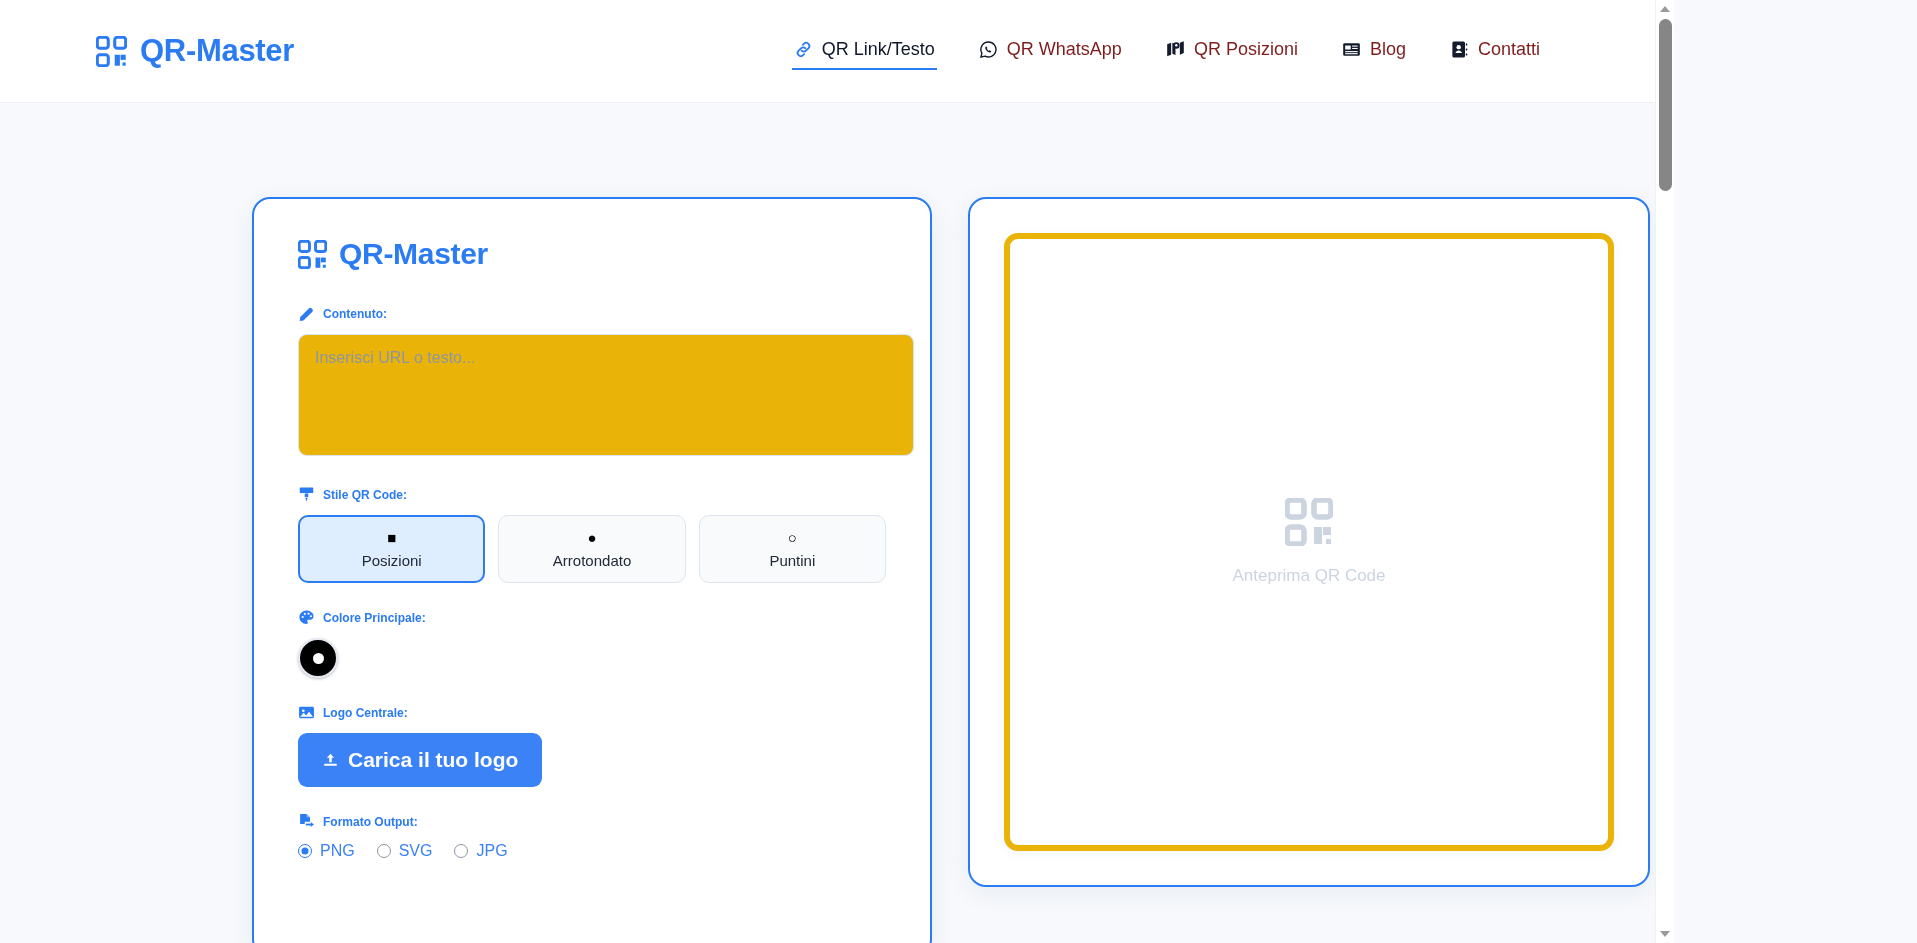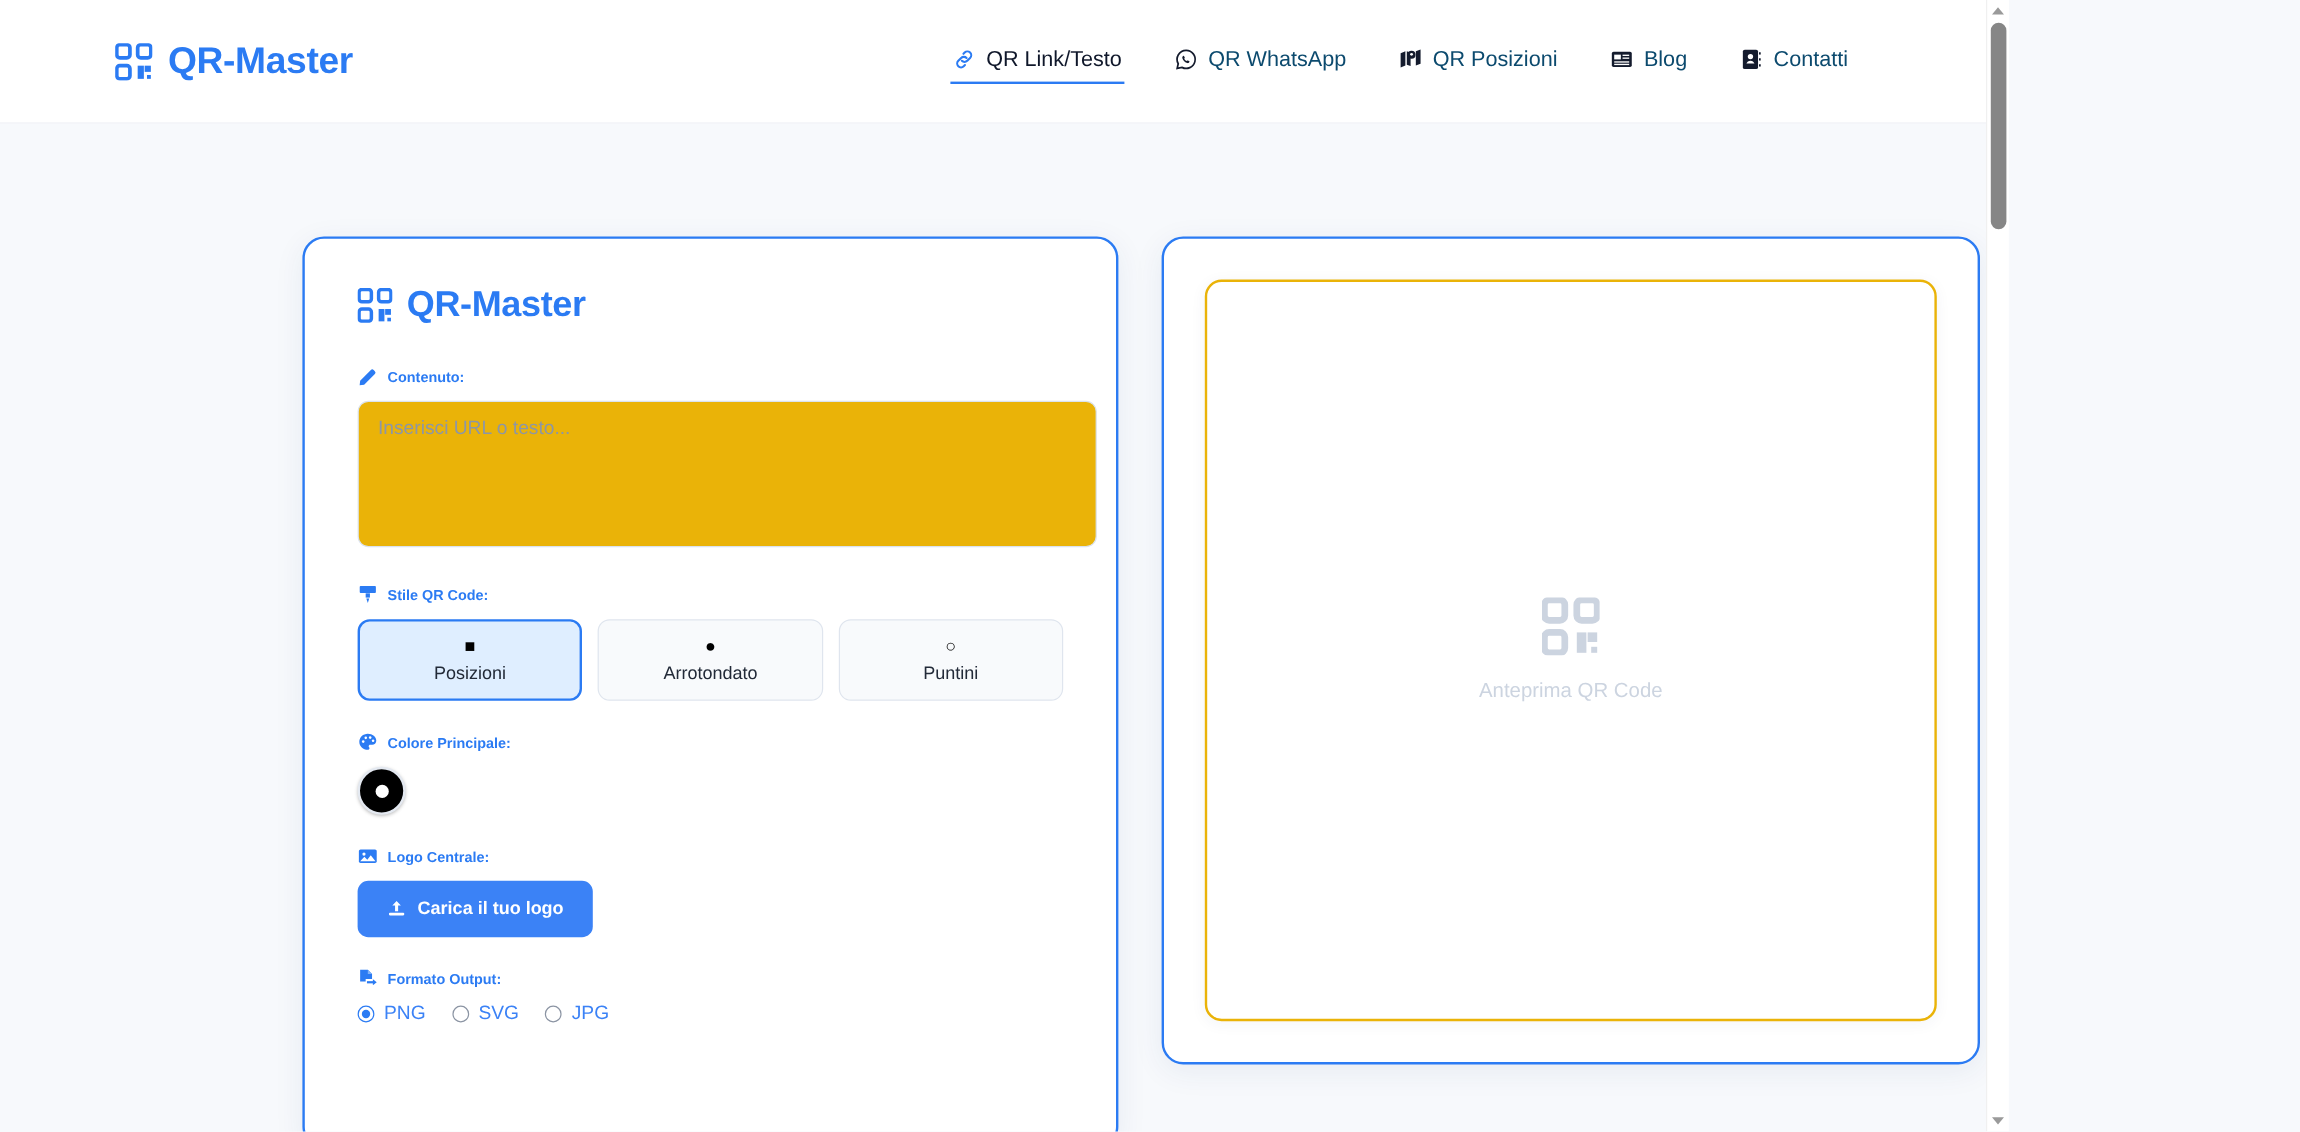--- a/index.html
+++ b/index.html
@@ -45,21 +45,21 @@
     display: flex;
     align-items: center;
     gap: 40px;
     padding-right: 92px;
   }
   .nav-item {
     display: flex;
     align-items: center;
     gap: 9px;
     font-size: 18px;
-    color: #0c4a6e;
+    color: #7f1d1d;
     text-decoration: none;
     padding: 6px 2px 10px 2px;
     white-space: nowrap;
     cursor: pointer;
   }
   .nav-item .nav-ico { width: 19px; height: 19px; display: block; flex: none; }
   .nav-item.active { color: #0f172a; position: relative; }
   .nav-item.active::after {
     content: "";
     position: absolute;
@@ -186,21 +186,21 @@
   .upload-btn {
     display: inline-flex;
     align-items: center;
     gap: 9px;
     background: #3b82f6;
     color: #ffffff;
     border: none;
     border-radius: 9px;
     padding: 15px 24px;
     font-family: "Liberation Sans", sans-serif;
-    font-size: 15px;
+    font-size: 21px;
     font-weight: 600;
     cursor: pointer;
     white-space: nowrap;
   }
   .upload-btn .up-ico { width: 17px; height: 17px; display: block; flex: none; }
 
   .radio-row { display: flex; align-items: center; gap: 22px; }
   .radio-opt {
     display: flex;
     align-items: center;
@@ -228,21 +228,21 @@
     left: 50%; top: 50%;
     transform: translate(-50%,-50%);
     width: 7px; height: 7px;
     border-radius: 50%;
     background: #2b7bf3;
   }
 
   
   .preview-box {
     flex: 1;
-    border: 2px solid #eab308;
+    border: 6px solid #eab308;
     border-radius: 14px;
     background: #ffffff;
     box-shadow: 0 2px 12px rgba(30,50,90,0.05);
     display: flex;
     flex-direction: column;
     align-items: center;
     justify-content: center;
     gap: 20px;
   }
   .preview-qr { width: 48px; height: 48px; display: block; opacity: 1; }

